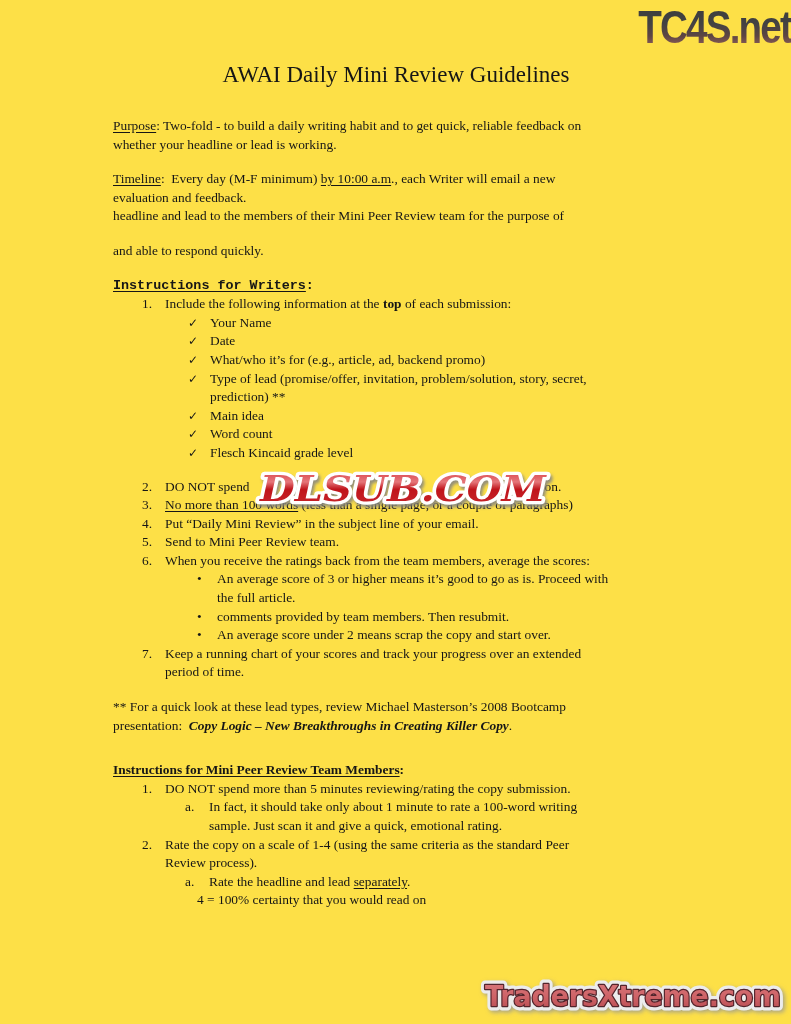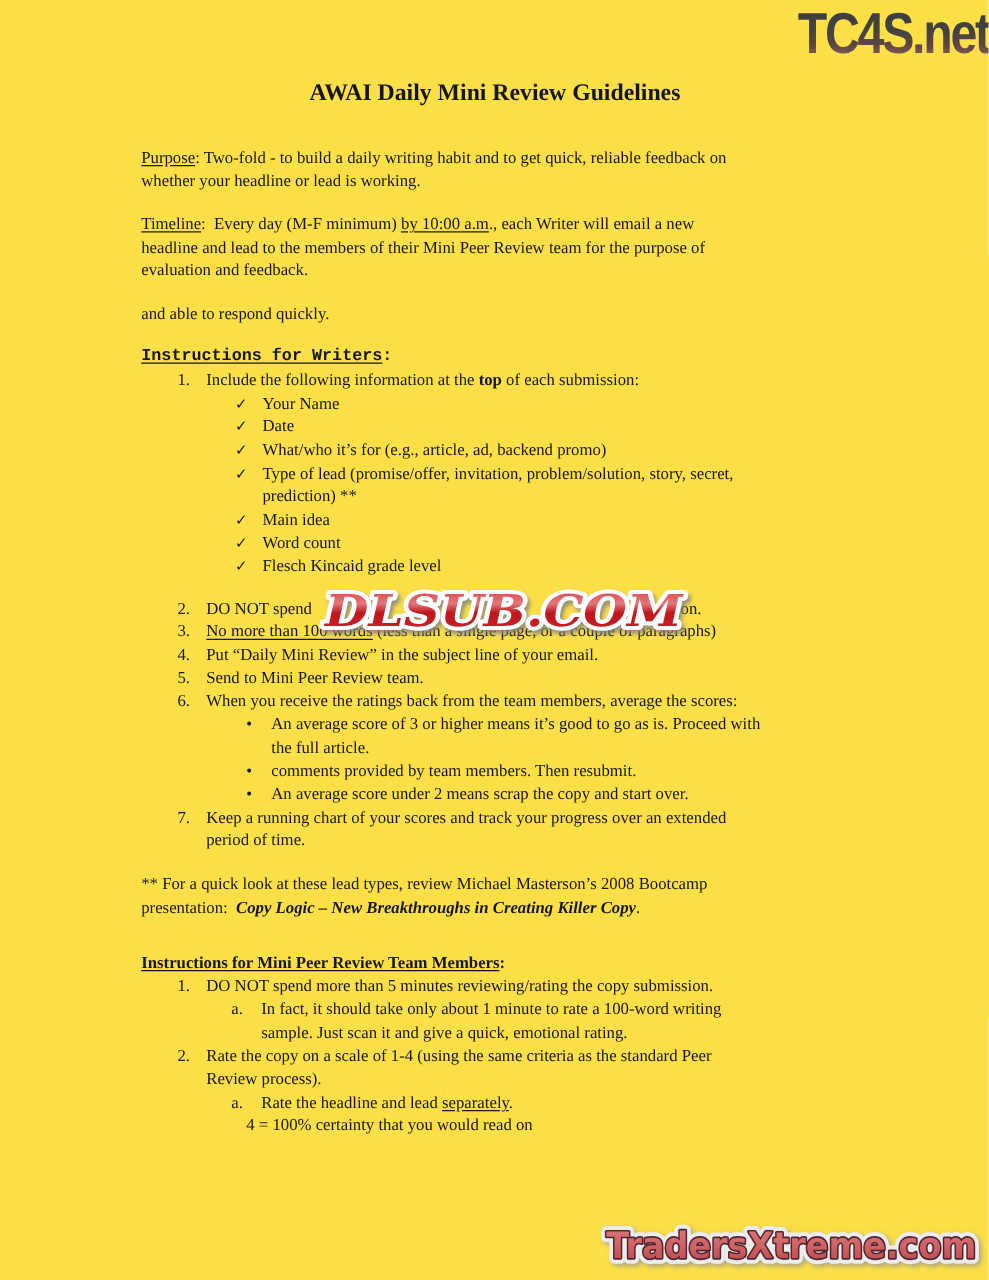--- a/index.html
+++ b/index.html
@@ -1,19 +1,19 @@
 <!DOCTYPE html>
 <html><head>
 <meta charset="utf-8">
 <style>
   html,body{margin:0;padding:0;background:#ffffff;}
   .page{position:relative;width:791px;height:1024px;background:#fde047;overflow:hidden;
         font-family:"Liberation Serif", serif;color:#161616;}
   .content{position:absolute;left:113px;top:0;width:566px;font-size:13.4px;line-height:18.6px;}
-  .title{margin:64px 0 0;text-align:center;font-weight:bold;font-size:19px;line-height:22px;}
+  .title{margin:64px 0 0;text-align:center;font-weight:normal;font-size:23px;line-height:22px;}
   .para{margin:0;}
   .p-purpose{margin-top:31px;}
   .p-timeline{margin-top:16px;}
   .p-participants{margin-top:16px;}
   .u{text-decoration:underline;text-underline-offset:2px;}
   .b{font-weight:bold;}
   .bi{font-weight:bold;font-style:italic;}
   .heading{font-weight:bold;}
   .h-writers{margin-top:16px;font-family:Liberation Mono, monospace;}
   .h-reviewers{margin-top:26px;}
@@ -54,22 +54,22 @@
 
     <div class="title">AWAI Daily Mini Review Guidelines</div>
 
     <div class="para p-purpose">
       <div><span class="u">Purpose</span><span>: Two-fold - to build a daily writing habit and to get quick, reliable feedback on</span></div>
       <div>whether your headline or lead is working.</div>
     </div>
 
     <div class="para p-timeline">
       <div><span class="u">Timeline</span><span>:&nbsp; Every day (M-F minimum) </span><span class="u">by 10:00 a.m</span><span>., each Writer will email a new</span></div>
+      <div>evaluation and feedback.</div>
       <div>headline and lead to the members of their Mini Peer Review team for the purpose of</div>
-      <div>evaluation and feedback.</div>
     </div>
 
     <div class="para p-participants">
       <div>and able to respond quickly.</div>
     </div>
 
     <div class="heading h-writers"><span class="u">Instructions for Writers</span><span>:</span></div>
 
     <div class="li">
       <span class="num">1.</span>

